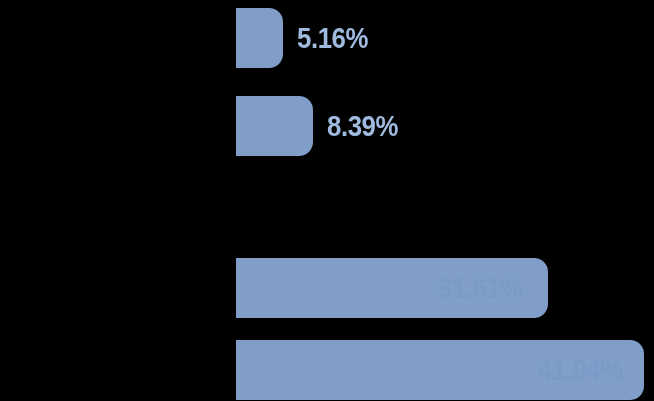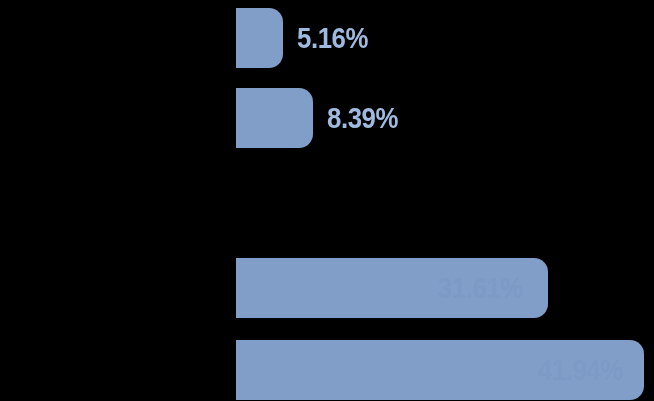--- a/index.html
+++ b/index.html
@@ -59,21 +59,21 @@
 </head>
 <body>
 
 <div id="chart-root">
 
   <div class="bar-row" style="top:8px;">
     <div class="bar-shape" style="width:47px;"></div>
     <span class="bar-value-outside">5.16%</span>
   </div>
 
-  <div class="bar-row" style="top:88px;">
+  <div class="bar-row" style="top:96px;">
     <div class="bar-shape" style="width:77px;"></div>
     <span class="bar-value-outside">8.39%</span>
   </div>
 
 
   <div class="bar-row" style="top:258px;">
     <div class="bar-shape" style="width:312px;"></div>
     <span class="bar-value-inside" style="left:188px;">31.61%</span>
   </div>
 

